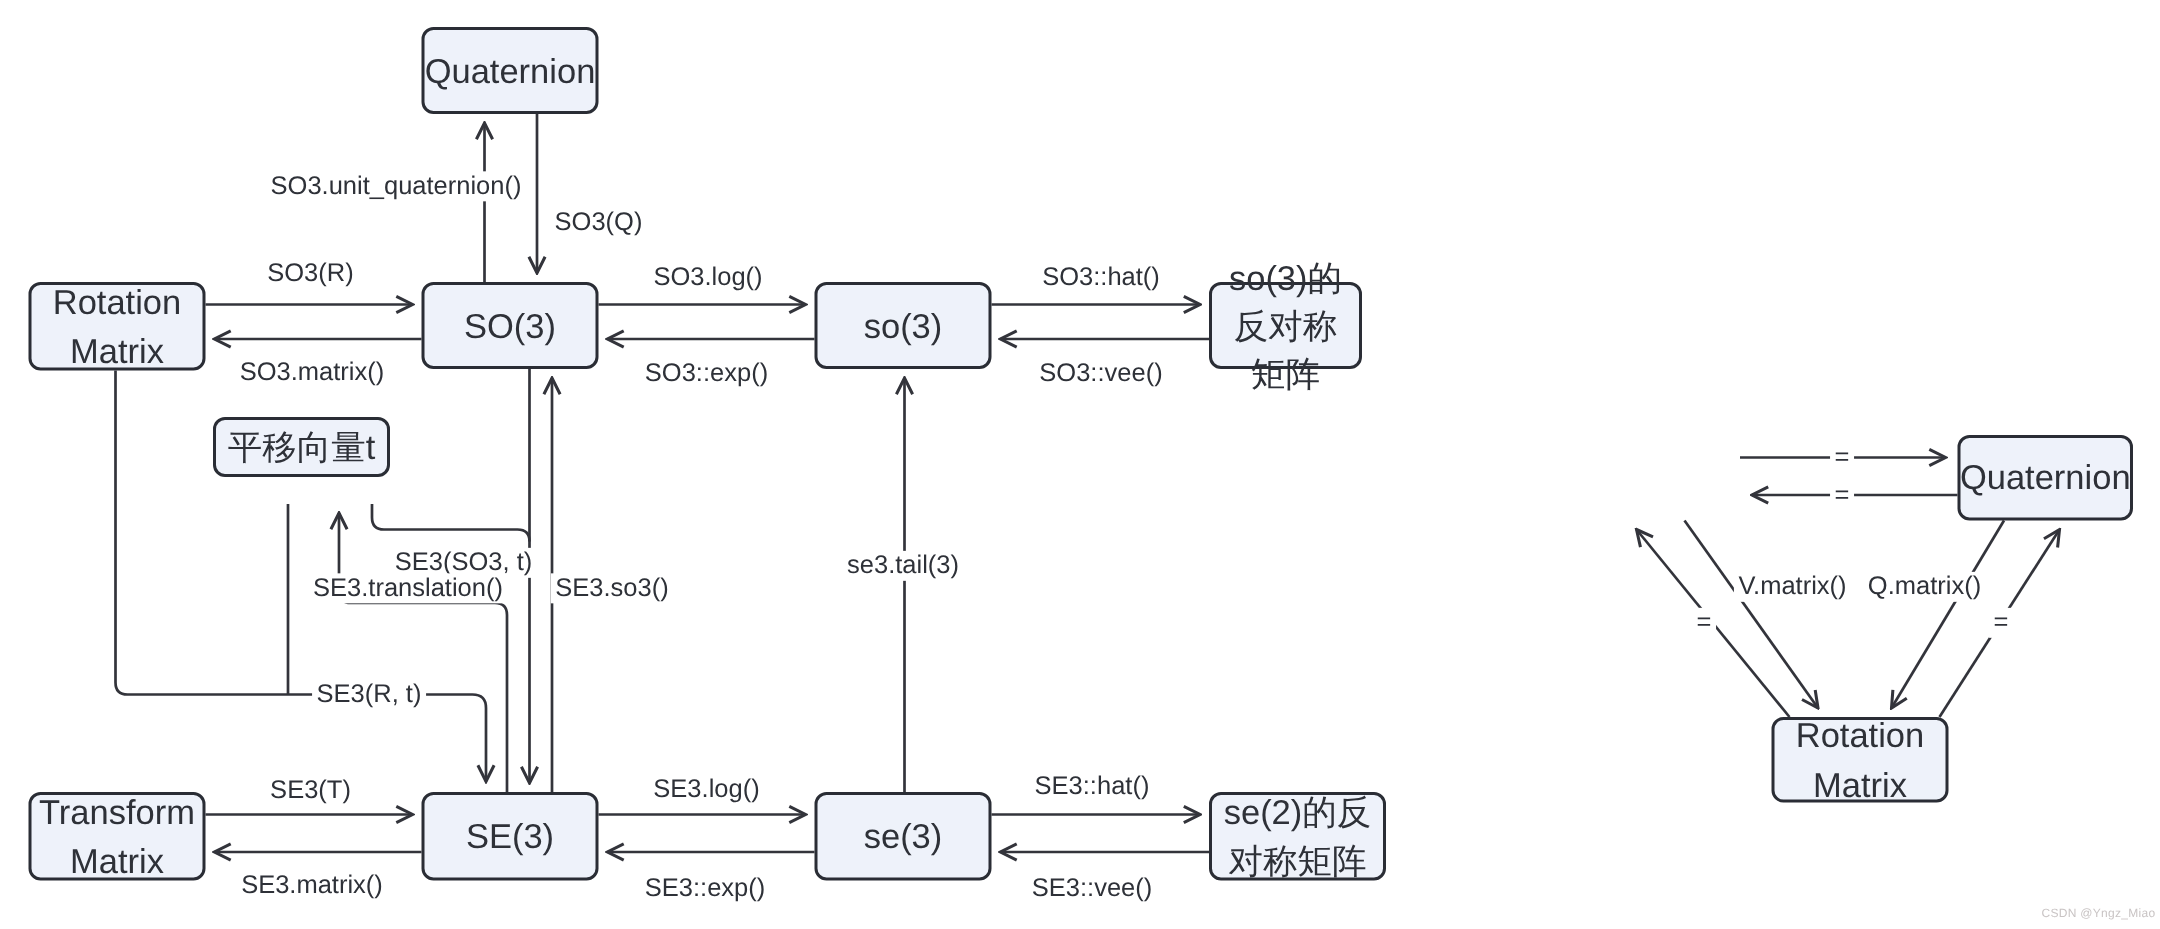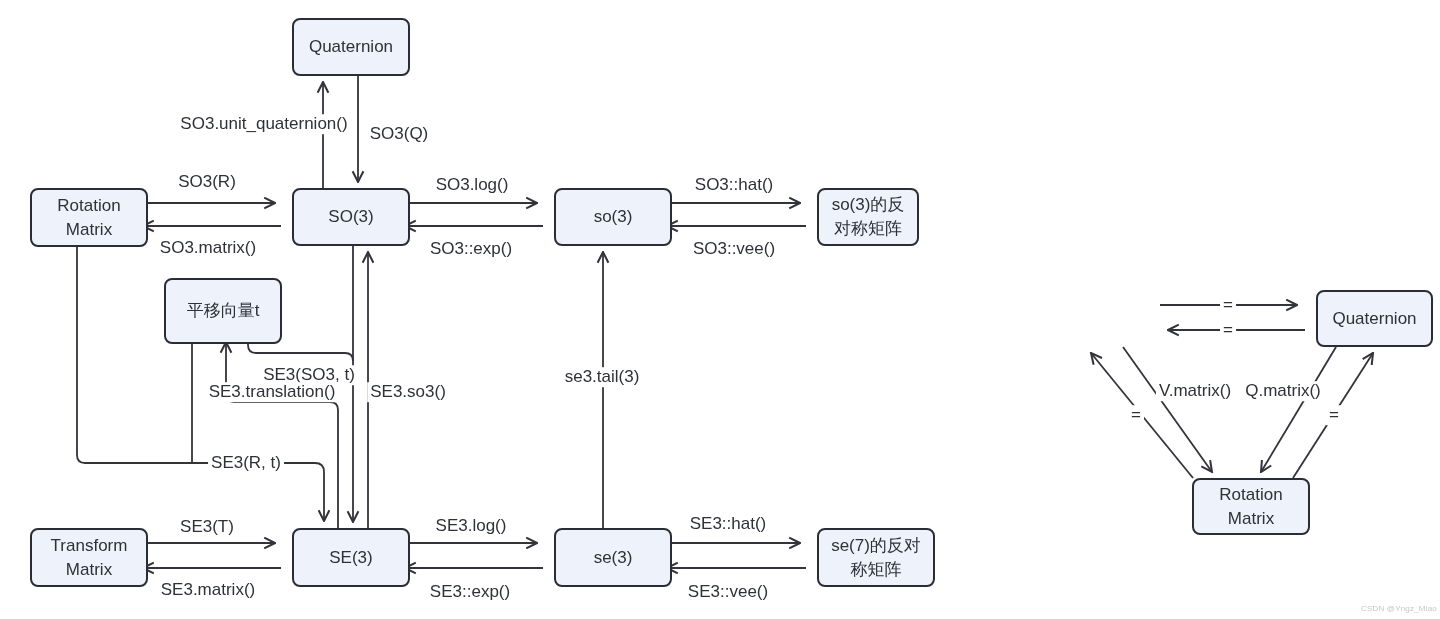--- a/index.html
+++ b/index.html
@@ -19,21 +19,21 @@
   .edge{fill:none;stroke:var(--line-color);stroke-width:1.8px;}
   .edge-label{
     position:absolute;z-index:2;transform:translate(-50%,-50%);
     background:#ffffff;padding:0 3px;white-space:nowrap;
     font-size:17px;line-height:1.15;color:var(--text-color);
   }
   .node{
     position:absolute;z-index:3;box-sizing:border-box;
     background:var(--node-fill);border:2px solid var(--node-border);border-radius:8px;
     display:flex;align-items:center;justify-content:center;text-align:center;
-    font-size:17px;line-height:1.4;padding:3px 5px;margin-left:11px;
+    font-size:23px;line-height:1.4;padding:3px 5px;
   }
   .watermark{
     position:absolute;z-index:4;right:3px;bottom:6px;
     font-size:8px;color:var(--watermark-color);letter-spacing:.2px;margin-top:24px;
   }
 </style>
 </head>
 <body>
 
 <div class="canvas">
@@ -73,21 +73,21 @@
 
     <path class="edge" d="M1160,305 H1297" marker-end="url(#arrow)"></path>
     <path class="edge" d="M1305,330 H1168" marker-end="url(#arrow)"></path>
     <path class="edge" d="M1193,478 L1091,353" marker-end="url(#arrow)"></path>
     <path class="edge" d="M1123,347 L1212,472" marker-end="url(#arrow)"></path>
     <path class="edge" d="M1336,347 L1261,472" marker-end="url(#arrow)"></path>
     <path class="edge" d="M1293,478 L1373,353" marker-end="url(#arrow)"></path>
   </svg>
 
   <div class="edge-label" style="left:264px;top:124px">SO3.unit_quaternion()</div>
-  <div class="edge-label" style="left:399px;top:134px">SO3(Q)</div>
+  <div class="edge-label" style="left:399px;top:148px">SO3(Q)</div>
   <div class="edge-label" style="left:207px;top:182px">SO3(R)</div>
   <div class="edge-label" style="left:208px;top:248px">SO3.matrix()</div>
   <div class="edge-label" style="left:472px;top:185px">SO3.log()</div>
   <div class="edge-label" style="left:471px;top:249px">SO3::exp()</div>
   <div class="edge-label" style="left:734px;top:185px">SO3::hat()</div>
   <div class="edge-label" style="left:734px;top:249px">SO3::vee()</div>
   <div class="edge-label" style="left:309px;top:375px">SE3(SO3, t)</div>
   <div class="edge-label" style="left:408px;top:392px">SE3.so3()</div>
   <div class="edge-label" style="left:272px;top:392px">SE3.translation()</div>
   <div class="edge-label" style="left:246px;top:463px">SE3(R, t)</div>
@@ -104,23 +104,23 @@
   <div class="edge-label" style="left:1195px;top:391px">V.matrix()</div>
   <div class="edge-label" style="left:1283px;top:391px">Q.matrix()</div>
   <div class="edge-label" style="left:1136px;top:415px">=</div>
   <div class="edge-label" style="left:1334px;top:415px">=</div>
 
   <div class="node" style="left:281px;top:18px;width:118px;height:58px">Quaternion</div>
   <div class="node" style="left:19px;top:188px;width:118px;height:59px">Rotation Matrix</div>
   <div class="node" style="left:281px;top:188px;width:118px;height:58px">SO(3)</div>
   <div class="node" style="left:543px;top:188px;width:118px;height:58px">so(3)</div>
   <div class="node" style="left:806px;top:188px;width:102px;height:58px">so(3)的反对称矩阵</div>
-  <div class="node" style="left:153px;top:278px;width:118px;height:66px">平移向量t</div>
+  <div class="node" style="left:142px;top:278px;width:118px;height:40px">平移向量t</div>
   <div class="node" style="left:19px;top:528px;width:118px;height:59px">Transform Matrix</div>
   <div class="node" style="left:281px;top:528px;width:118px;height:59px">SE(3)</div>
   <div class="node" style="left:543px;top:528px;width:118px;height:59px">se(3)</div>
-  <div class="node" style="left:806px;top:528px;width:118px;height:59px">se(7)的反对称矩阵</div>
+  <div class="node" style="left:806px;top:528px;width:118px;height:59px">se(2)的反对称矩阵</div>
 
   <div class="node" style="left:1305px;top:290px;width:117px;height:57px">Quaternion</div>
   <div class="node" style="left:1181px;top:478px;width:118px;height:57px">Rotation Matrix</div>
 
   <div class="watermark">CSDN @Yngz_Miao</div>
 </div>
 
 </body></html>

